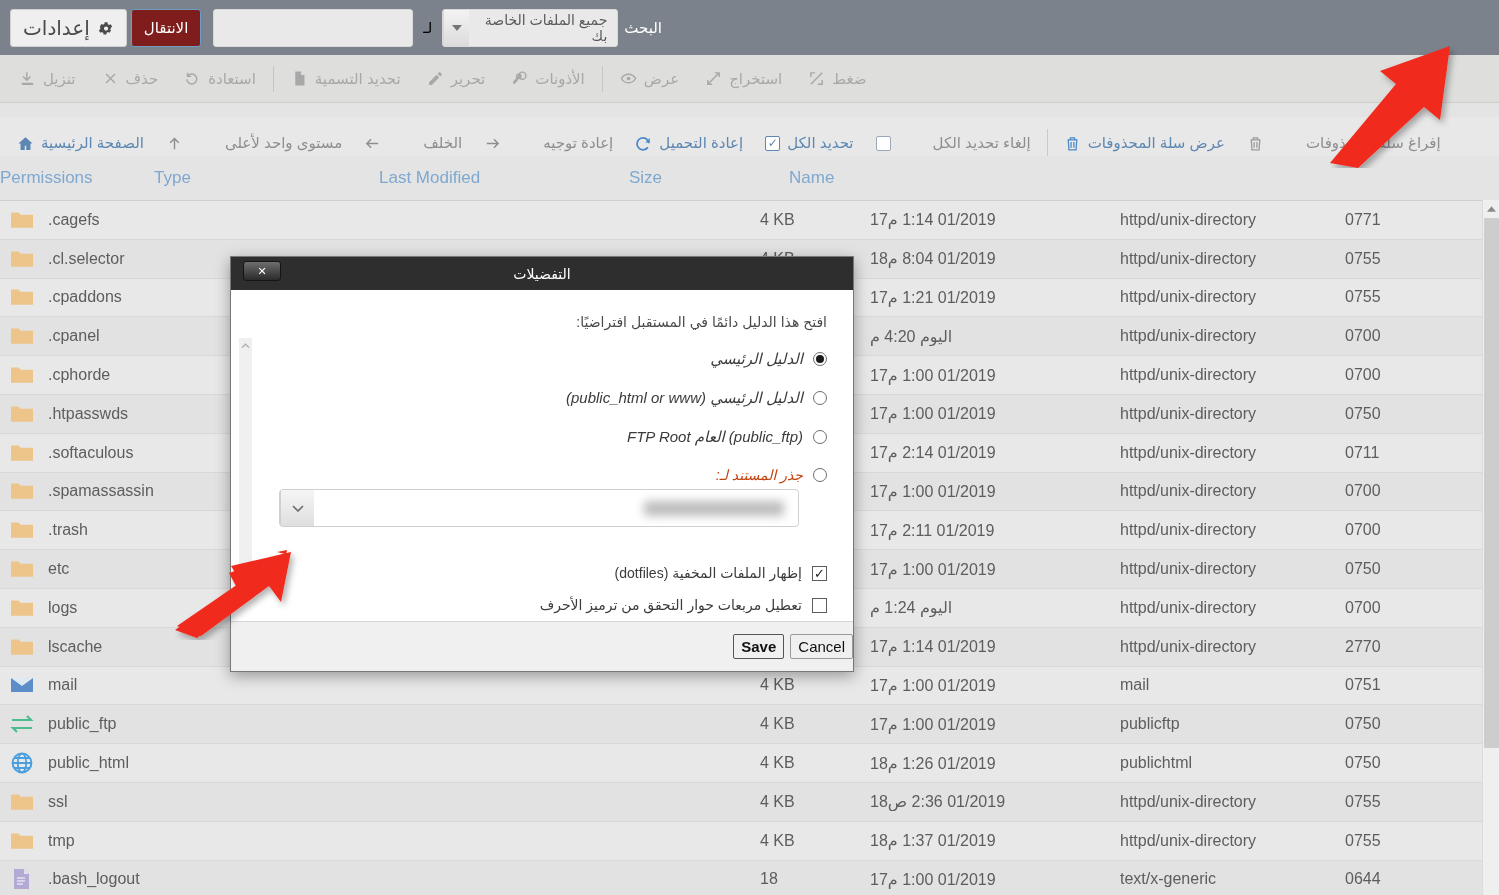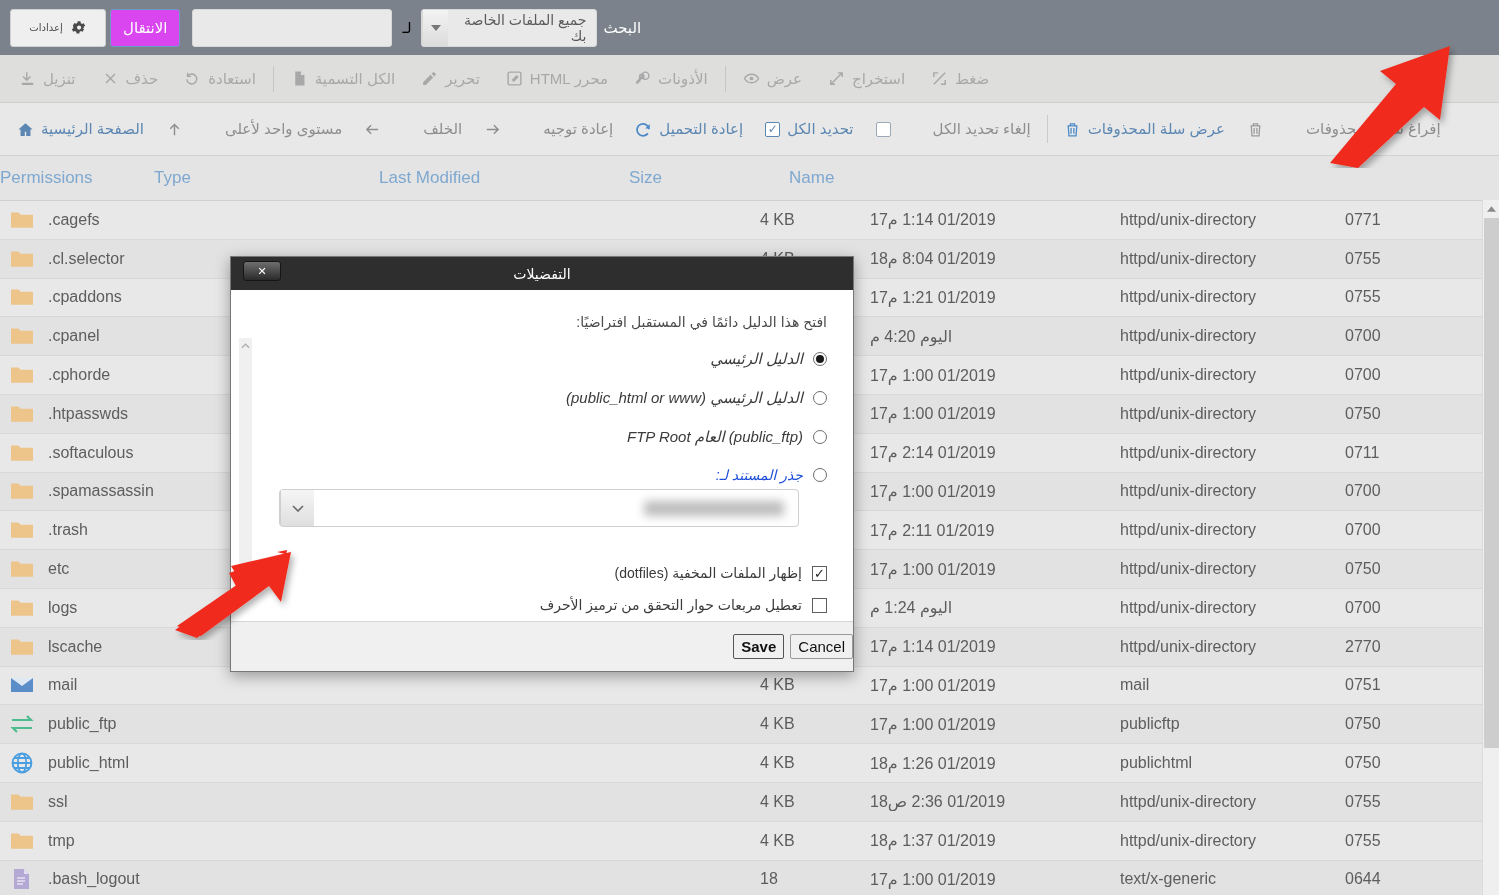--- a/index.html
+++ b/index.html
@@ -17,27 +17,27 @@
   .topbar {
     position: absolute; top: 0; left: 0; width: 1499px; height: 55px;
     background: #7b828b;
     display: flex; flex-direction: row-reverse; align-items: center;
     padding: 0 10px;
   }
   .settings-btn {
     height: 38px; min-width: 96px;
     background: #efefef; border: 1px solid #cfcfcf; border-radius: 3px;
     display: flex; align-items: center; justify-content: center; gap: 7px;
-    font-size: 10px; color: #4a4a4a; cursor: pointer;
+    font-size: 20px; color: #4a4a4a; cursor: pointer;
     padding: 0 12px; margin-right: 4px;
   }
   .settings-btn .gear { width: 17px; height: 17px; display:block; }
   .goto-btn {
     height: 38px; min-width: 66px; margin-right: 12px;
-    background: #d946ef; border: 1px solid #6f9cc5; border-radius: 3px;
+    background: #7f1d1d; border: 1px solid #6f9cc5; border-radius: 3px;
     display: flex; align-items: center; justify-content: center;
     color: #ffffff; font-size: 15px; cursor: pointer; padding: 0 12px;
   }
   .goto-input {
     height: 38px; width: 200px; margin-right: 0px;
     background: #e9e9e9; border: 1px solid #d8d8d8; border-radius: 3px;
   }
   .goto-label { color: #000000; font-size: 15px; margin: 0 10px; }
   .scope-select {
     height: 38px; width: 176px;
@@ -66,21 +66,21 @@
   .tb-item {
     display: flex; flex-direction: row-reverse; align-items: center; gap: 7px;
     font-size: 15px; padding: 0 13px; height: 46px; white-space: nowrap;
   }
   .tb-item.disabled { color: #a8a8a8; cursor: default; }
   .tb-sep { width: 1px; height: 26px; background: #c6c6c6; margin: 0 4px; }
   .ico { display: inline-block; width: 17px; height: 17px; flex: none; }
 
   
   .toolbar2 {
-    position: absolute; top: 103px; left: 0; width: 1499px; height: 53px;
+    position: absolute; top: 117px; left: 0; width: 1499px; height: 53px;
     background: #e8e8e8; border-bottom: 1px solid #d2d2d2;
     display: flex; flex-direction: row-reverse; align-items: center;
     padding: 0 6px;
   }
   .tb2-item {
     display: flex; flex-direction: row-reverse; align-items: center; gap: 7px;
     font-size: 15px; padding: 0 11px; height: 51px; white-space: nowrap;
     color: #5c87b2; cursor: pointer;
   }
   .tb2-item.muted { color: #8e8e8e; gap: 42px; }
@@ -173,21 +173,21 @@
   }
   .radio {
     width: 14px; height: 14px; border-radius: 50%; border: 1px solid #6d6d6d;
     background: #fff; flex: none; position: relative; cursor: pointer;
   }
   .radio.on::after {
     content: ""; position: absolute; left: 2px; top: 2px;
     width: 8px; height: 8px; border-radius: 50%; background: #1a1a1a;
   }
   .opt-label { unicode-bidi: plaintext; }
-  .docroot-label { font-size: 14px; color: #1d4ed8; }
+  .docroot-label { font-size: 14px; color: #c2410c; }
   .docroot-sel {
     margin: 6px 0 0 0; margin-right: 28px; width: 520px; height: 38px;
     border: 1px solid #cfcfcf; border-radius: 4px; background: #fff;
     display: flex; flex-direction: row; align-items: center; position: relative;
     cursor: pointer;
   }
   .docroot-sel .blurval {
     margin-right: 14px; width: 140px; height: 15px;
     background: #bdbdbd; filter: blur(5px); border-radius: 3px;
   }
@@ -301,41 +301,32 @@
 
     <div class="tb-sep"></div>
 
     <div class="tb-item disabled">
       <span class="ico">
         <svg viewBox="0 0 24 24" width="17" height="17">
             <path fill="#a8a8a8" d="M6 2h8l5 5v15H6z"></path>
             <path fill="#e0e0e0" d="M14 2v5h5z"></path>
           </svg>
       </span>
-      <span>الكل التسمية</span>
+      <span>تحديد التسمية</span>
     </div>
 
     <div class="tb-item disabled">
       <span class="ico">
         <svg viewBox="0 0 24 24" width="17" height="17">
             <path fill="#a8a8a8" d="m3 17.2 10.4-10.4 3.8 3.8L6.8 21H3zM15 5.2l1.8-1.8a1.4 1.4 0 0 1 2 0l1.8 1.8a1.4 1.4 0 0 1 0 2L18.8 9z"></path>
           </svg>
       </span>
       <span>تحرير</span>
     </div>
 
-    <div class="tb-item disabled">
-      <span class="ico">
-        <svg viewBox="0 0 24 24" width="17" height="17">
-            <rect x="3" y="3" width="18" height="18" rx="2" fill="none" stroke="#a8a8a8" stroke-width="2"></rect>
-            <path fill="#a8a8a8" d="m15 7 3 3-7 7-3-3z"></path>
-          </svg>
-      </span>
-      <span>محرر HTML</span>
-    </div>
 
     <div class="tb-item disabled">
       <span class="ico">
         <svg viewBox="0 0 24 24" width="17" height="17">
             <path fill="#a8a8a8" d="M7 9a4 4 0 1 1 3.6 4L9 14.5V17H6.5v2.5H3v-3.4l4.3-4.3A4 4 0 0 1 7 9zm3.5-1.6a1.2 1.2 0 1 0 0 2.4 1.2 1.2 0 0 0 0-2.4z"></path>
             <circle cx="16" cy="8" r="5" fill="none" stroke="#a8a8a8" stroke-width="2"></circle>
           </svg>
       </span>
       <span>الأذونات</span>
     </div>

